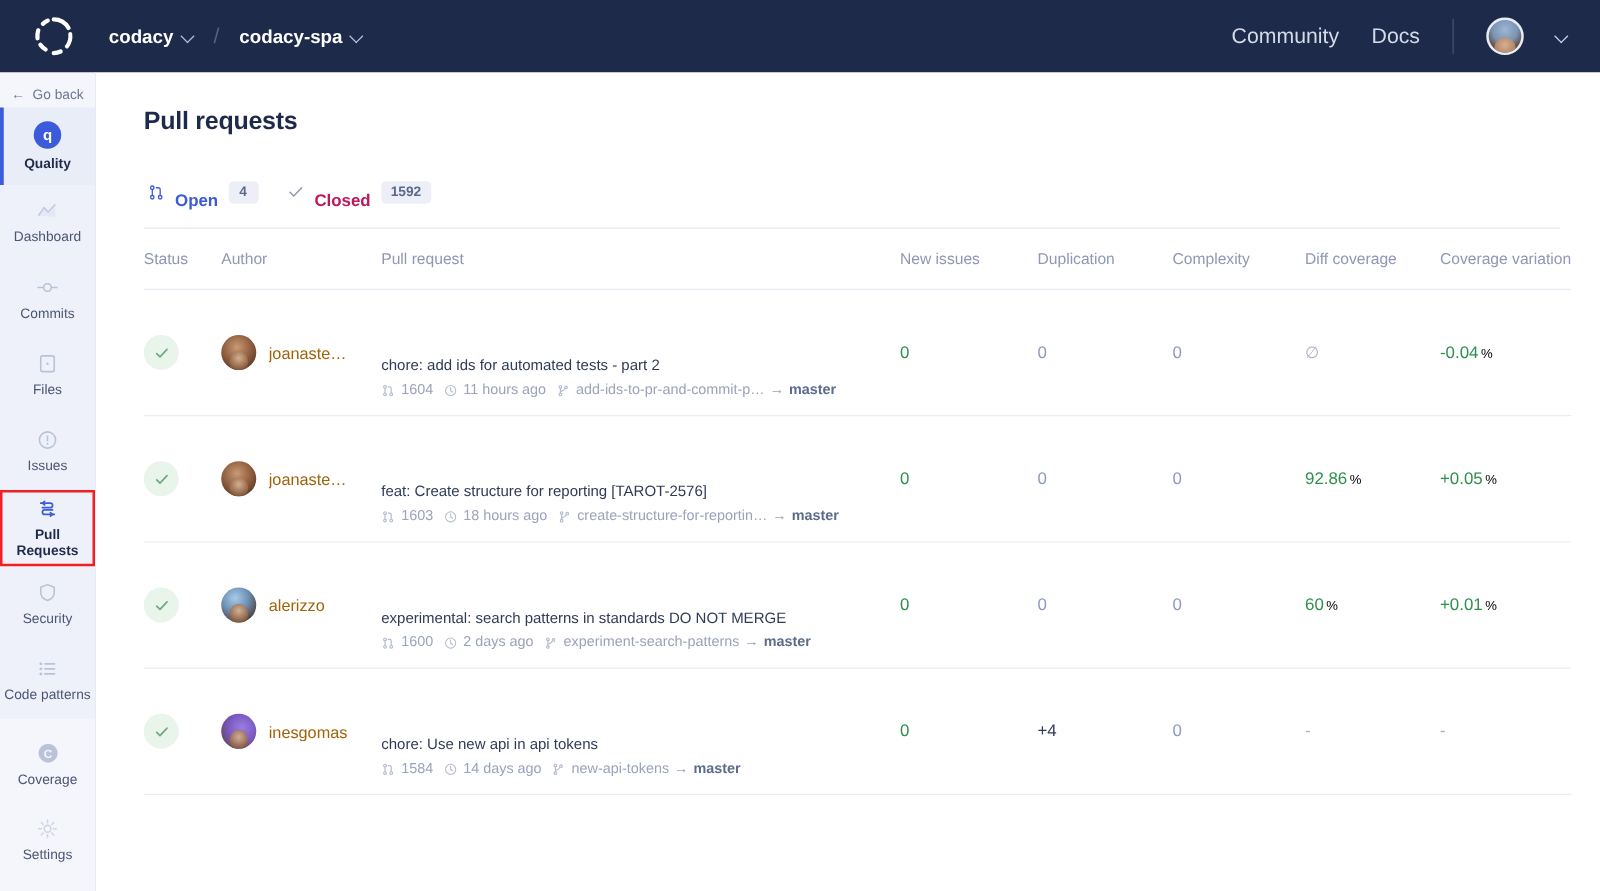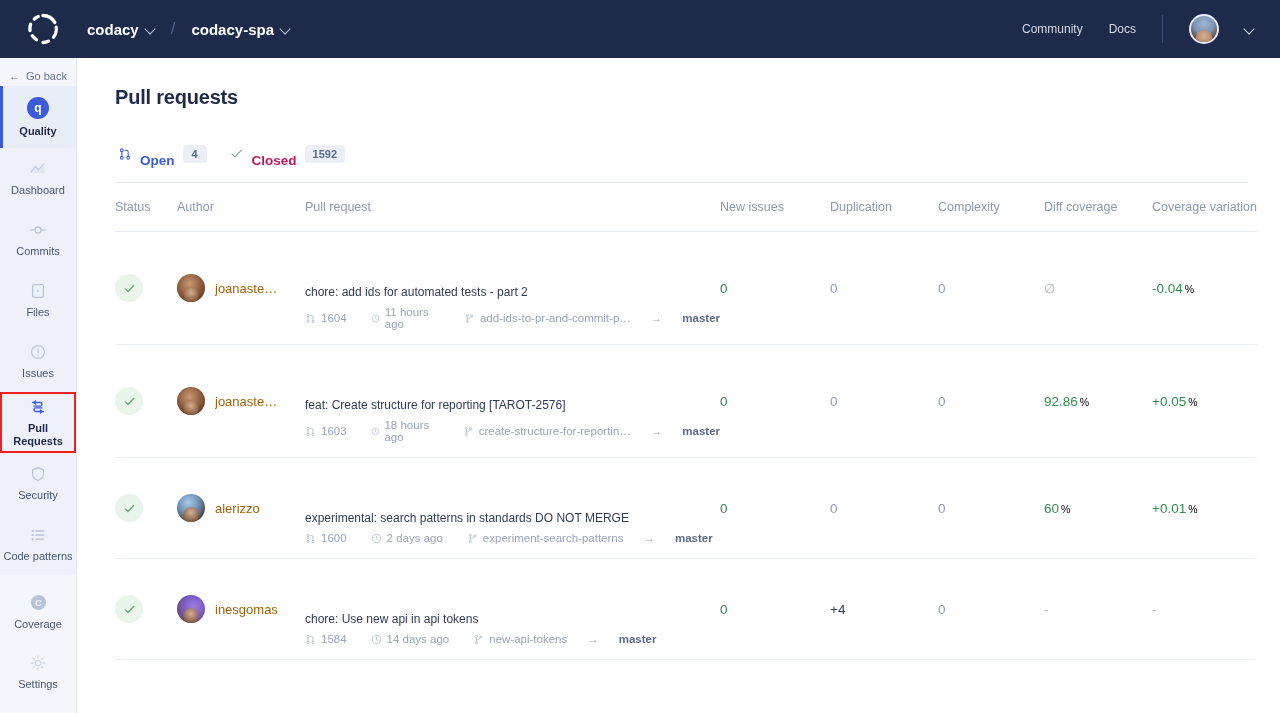--- a/index.html
+++ b/index.html
@@ -30,21 +30,21 @@
   .chev::after {
     content: ""; position: absolute; left: 0; top: 0;
     width: 7px; height: 7px;
     border-right: 1.6px solid #b9c2d8; border-bottom: 1.6px solid #b9c2d8;
     transform: rotate(45deg);
   }
   .topbar-right {
     margin-left: auto; display: flex; align-items: center; gap: 26px;
     padding-right: 26px;
   }
-  .topnav-link { color: #d4dae8; font-size: 12px; cursor: pointer; }
+  .topnav-link { color: #d4dae8; font-size: 17px; cursor: pointer; }
   .vdiv { width: 1px; height: 28px; background: #44507a; }
   .avatar-top {
     width: 30px; height: 30px; border-radius: 50%;
     background: radial-gradient(circle at 50% 30%, #9fb6d4 0%, #7b93b5 45%, #5d4636 75%, #3b2a1e 100%);
     border: 2px solid #e8ecf4;
     position: relative; overflow: hidden;
   }
   .avatar-top::after {
     content:""; position:absolute; left:50%; top:52%; transform:translate(-50%,0);
     width:17px; height:17px; border-radius:50%;
@@ -150,21 +150,21 @@
   .avatar-c { background: radial-gradient(circle at 60% 40%, #9b7ede 0%, #7b5bc4 45%, #5a3a2c 100%); }
   .avatar::after {
     content:""; position:absolute; left:50%; top:45%; transform:translate(-50%,0);
     width:15px; height:16px; border-radius:50% 50% 45% 45%;
     background: radial-gradient(circle at 50% 35%, rgba(214,177,148,.95) 0%, rgba(150,105,74,.9) 60%, rgba(80,52,36,.9) 100%);
   }
   .author-name { font-size: 13px; color: #a16207; white-space: nowrap; overflow: hidden; }
 
   .pr-title { font-size: 12px; color: #2c3category; margin-top: 39px; }
   .pr-title { color: #2f3b57; margin-bottom: 7px; cursor: pointer; }
-  .pr-meta { display: flex; align-items: center; gap: 16px; font-size: 11.5px; color: #9aa3bb; }
+  .pr-meta { display: flex; align-items: center; gap: 0; font-size: 11.5px; color: #9aa3bb; }
   .meta-item { display: flex; align-items: center; gap: 5px; }
   .meta-item + .meta-item { margin-left: 8px; }
   .meta-branch {
     max-width: 168px; overflow: hidden; text-overflow: ellipsis; white-space: nowrap;
   }
   .arrow-r { color: #9aa3bb; margin: 0 4px; }
   .branch-master { color: #5a6party; color: #5d6b8c; font-weight: bold; }
 
   .val { font-size: 13.5px; }
   .val-green { color: #2f8f4e; }

